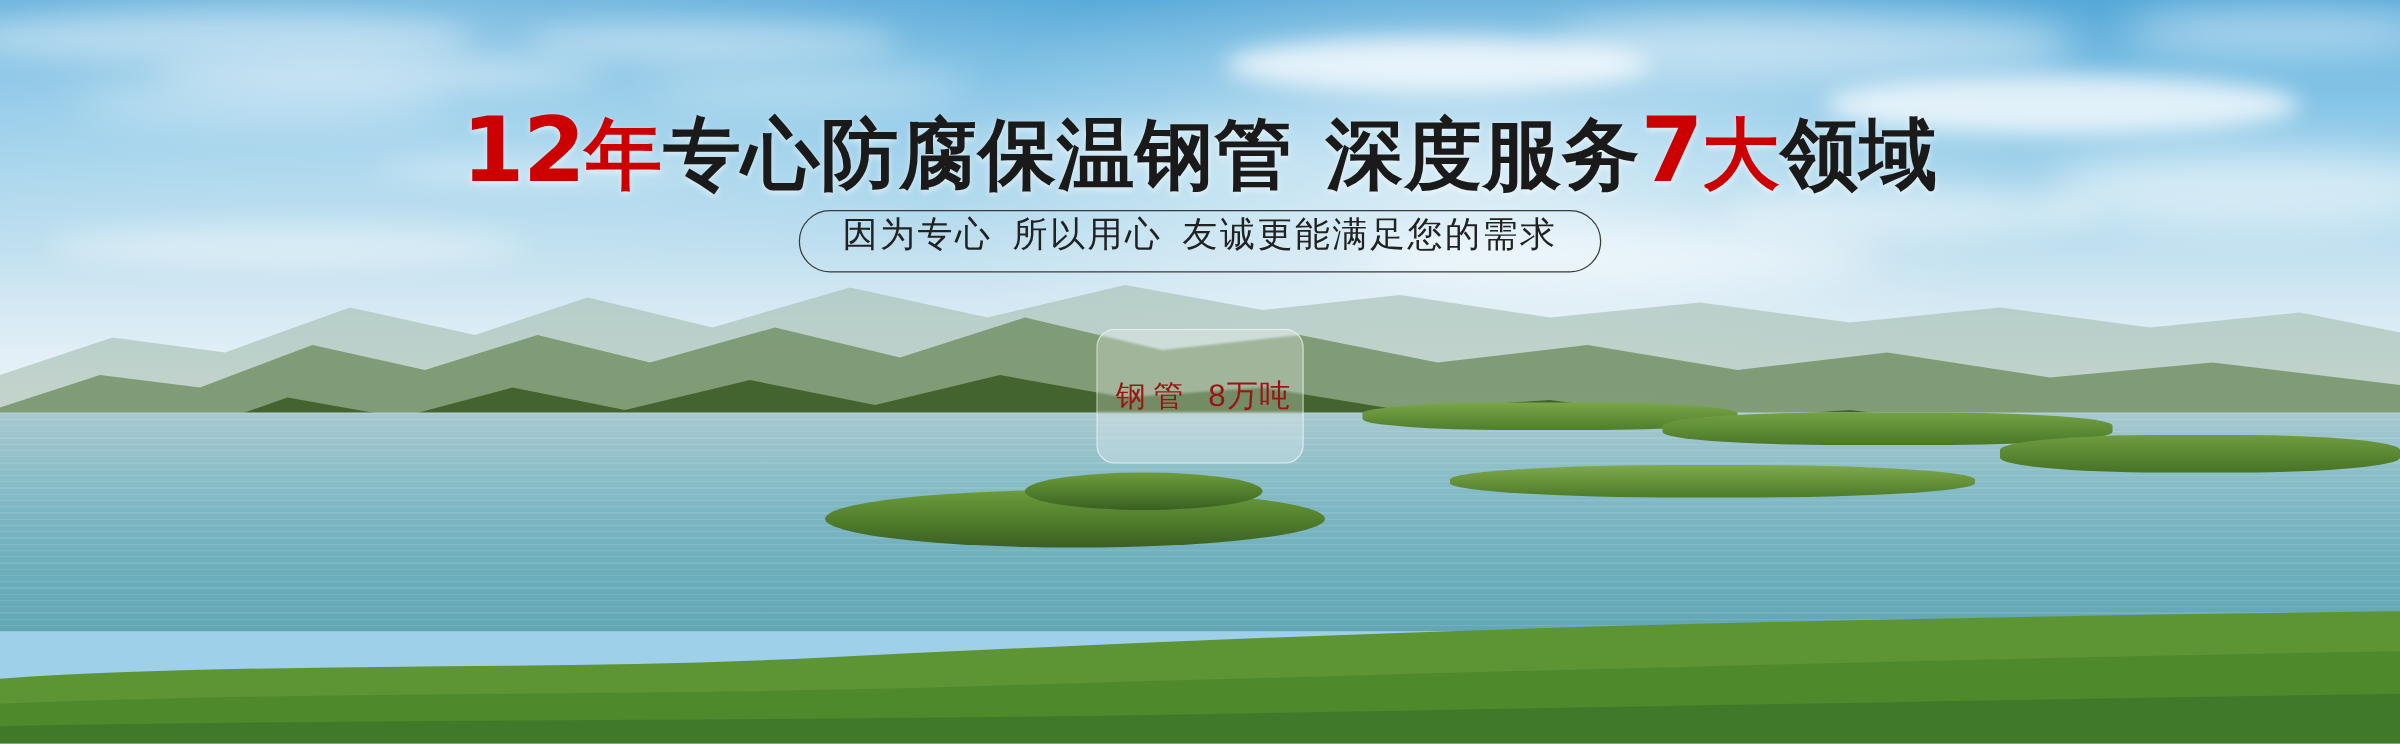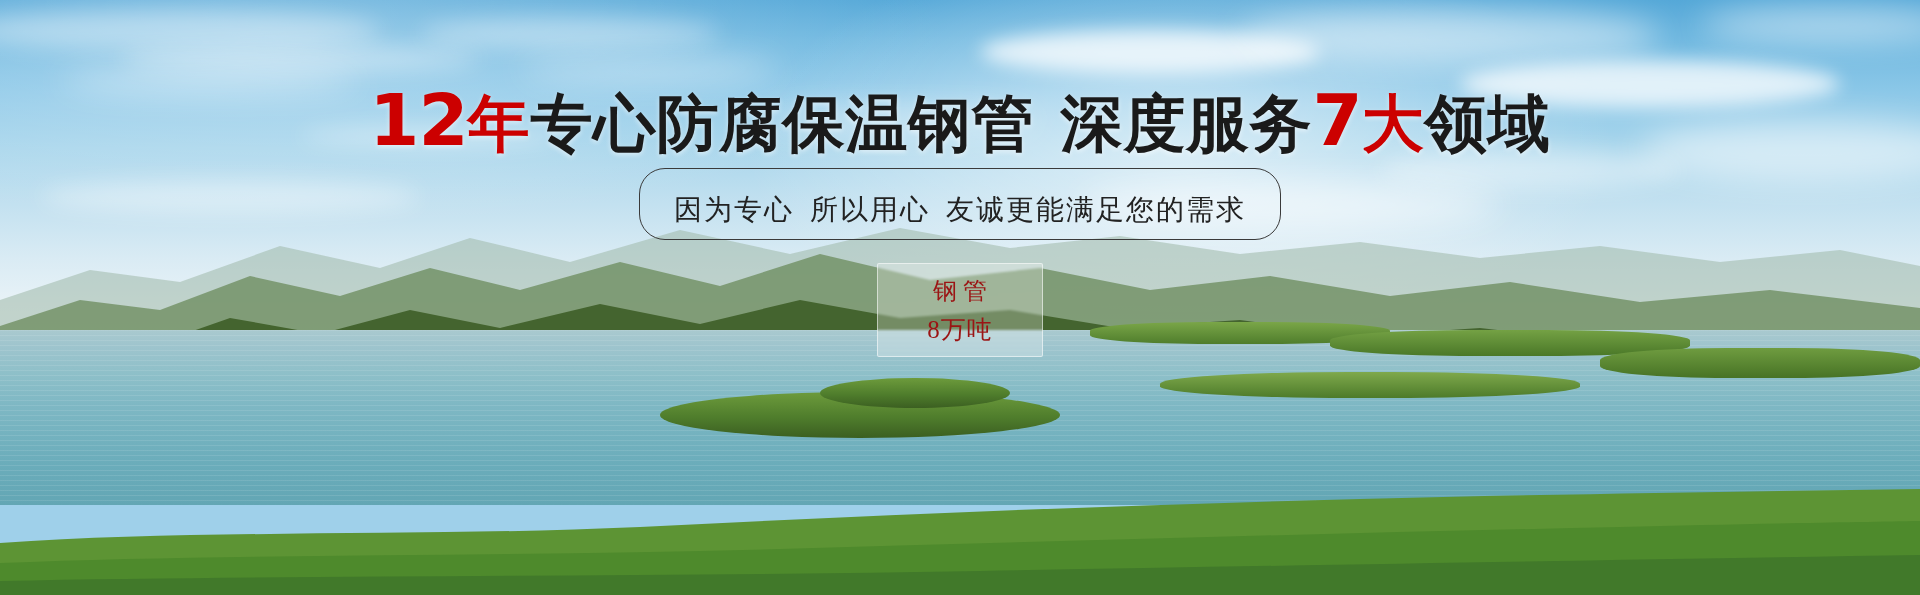--- a/index.html
+++ b/index.html
@@ -106,60 +106,60 @@
   .headline .gap { display:inline-block; width:26px; }
 
   .subtitle-wrap {
     position:absolute;
     left:0; top:168px; width:1920px;
     display:flex; justify-content:center;
   }
   .subtitle {
     border:1.5px solid #3a3a3a;
     border-radius:26px;
-    padding:22px 34px 10px 34px;
+    padding:0 34px 10px 34px;
     font-size:28px;
     color:#222222;
     letter-spacing:2px;
     white-space:nowrap;
     font-family:"DejaVu Sans","Liberation Sans",sans-serif;
     background:transparent;
     line-height:1.35;
   }
   .subtitle .sgap { display:inline-block; width:16px; }
 
   
   .cards {
     position:absolute;
     left:0; top:263px; width:1920px;
     display:flex; justify-content:center;
     gap:6px;
   }
   .card {
-    width:166px; height:94px;
+    width:166px; height:108px;
     background:rgba(255,255,255,0.26);
     border:1px solid rgba(255,255,255,0.55);
-    border-radius:2px;
-    display:flex; flex-direction:column;
+    border-radius:15px;
+    display:flex; flex-direction:row;
     align-items:center; justify-content:center;
     gap:14px;
     backdrop-filter:blur(1px);
   }
   .card .c-title {
     font-size:24px;
     color:#9b1414;
     letter-spacing:6px;
     text-indent:6px;
     font-family:"DejaVu Sans","Liberation Sans",sans-serif;
     line-height:1;
   }
   .card .c-value {
     font-size:25px;
     color:#9b1414;
-    font-family:Liberation Serif, serif;
+    font-family:Liberation Sans, sans-serif;
     line-height:1;
     letter-spacing:1px;
   }
   .card .c-value sup { font-size:15px; vertical-align:super; }
 </style>
 </head>
 <body>
 
 <div id="banner">
 

